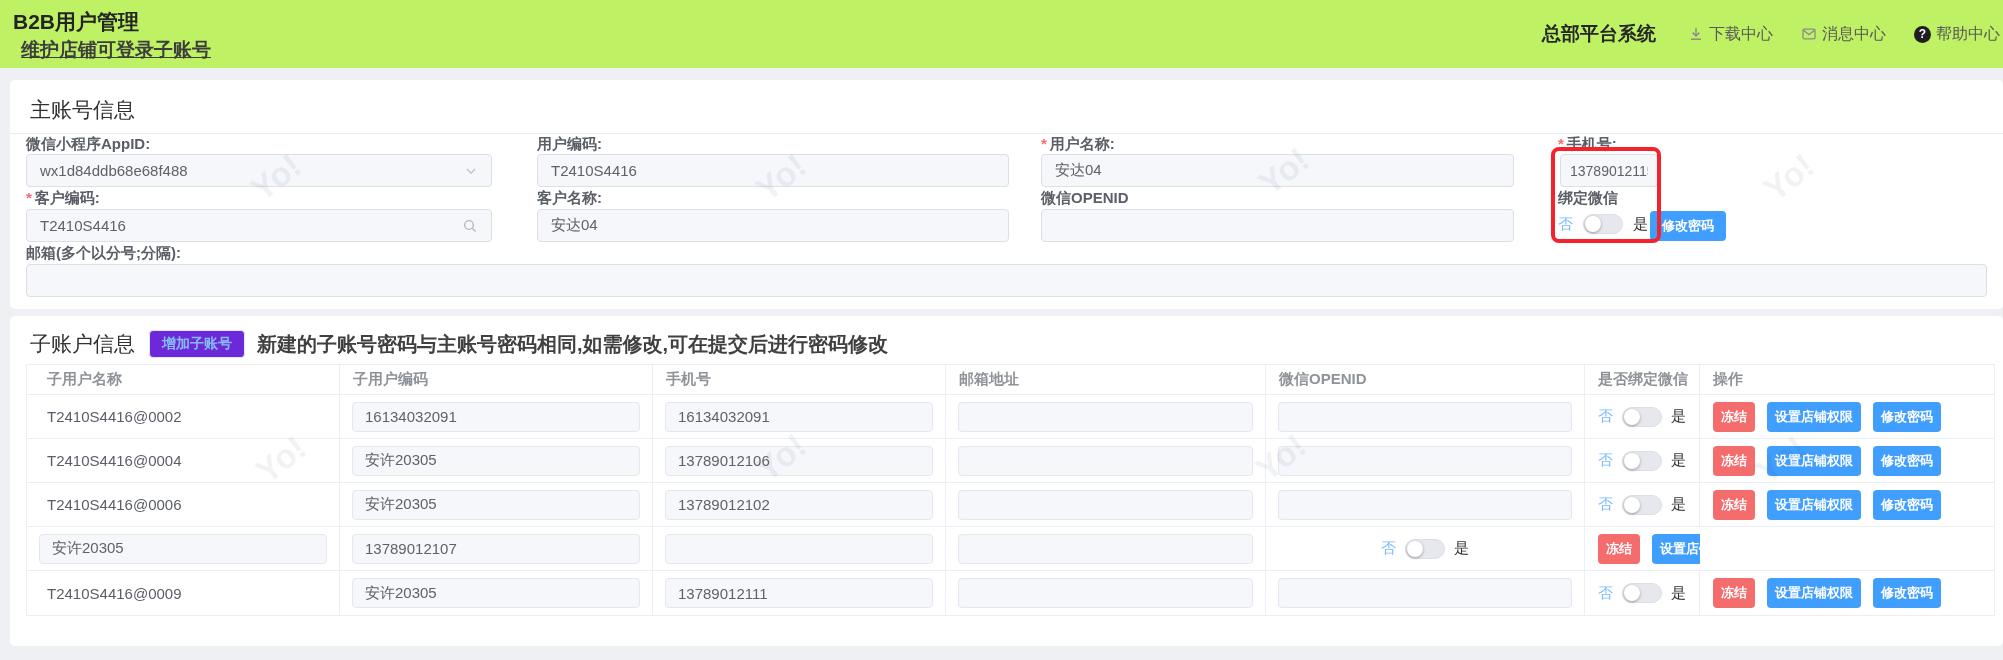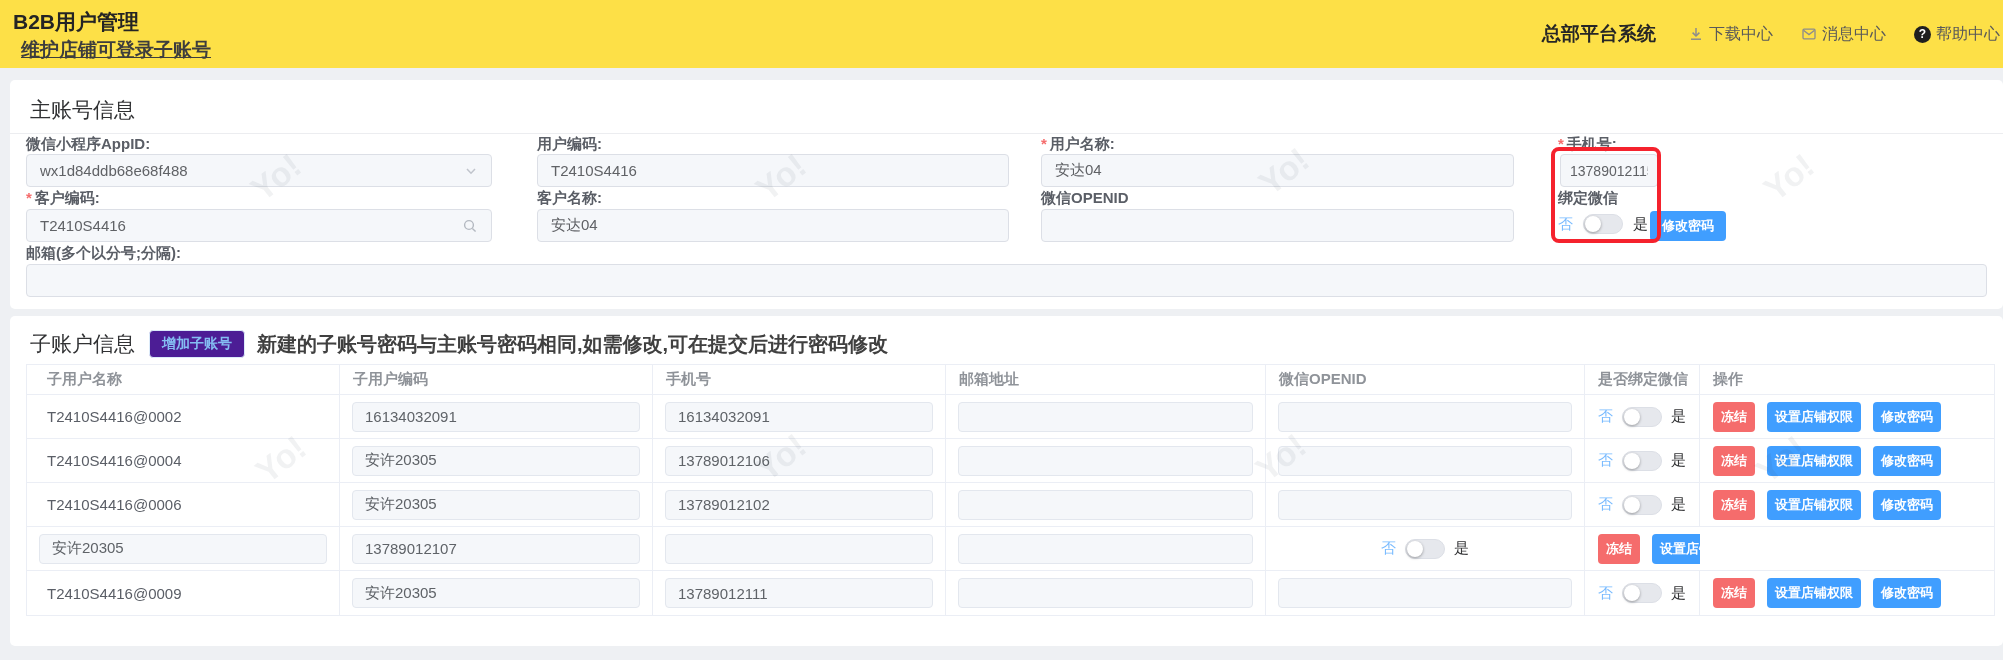--- a/index.html
+++ b/index.html
@@ -1,21 +1,21 @@
 <!DOCTYPE html>
 <html><head>
 <meta charset="utf-8">
 <style>
   * { margin:0; padding:0; box-sizing:border-box; }
   html,body { width:2003px; height:660px; }
   body { font-family:"Liberation Sans","DejaVu Sans",sans-serif; background:#eef0f3; }
   .screen { position:relative; width:2003px; height:660px; overflow:hidden; background:#eef0f3; }
 
   
-  .topbar { position:absolute; left:0; top:0; width:2003px; height:68px; background:#fde047; }
+  .topbar { position:absolute; left:0; top:0; width:2003px; height:68px; background:#bef264; }
   .page-title { position:absolute; left:13px; top:8px; font-size:21px; font-weight:bold; color:#242424; }
   .page-subtitle { position:absolute; left:21px; top:37px; font-size:19px; font-weight:bold; color:#3d3d3d;text-decoration:underline; }
   .topbar-right { position:absolute; right:3px; top:0; height:68px; display:flex; align-items:center; gap:28px; }
   .system-name { font-size:19px; font-weight:bold; color:#262626; margin-right:4px; }
   .nav-item { display:flex; align-items:center; gap:5px; font-size:16px; color:#595959; cursor:pointer; }
   .nav-item svg { display:block; }
   .help-badge { width:17px; height:17px; border-radius:50%; background:#1f1f1f; color:#fff;
                 font-size:12px; font-weight:bold; display:flex; align-items:center; justify-content:center; }
 
   
@@ -44,21 +44,21 @@
   .switch { position:relative; width:40px; height:20px; border-radius:10px; background:#e6e8ed;
             border:1px solid #dcdfe6; margin:0 10px; cursor:pointer; flex:0 0 auto; }
   .switch .knob { position:absolute; left:1px; top:1px; width:16px; height:16px; border-radius:50%;
                   background:#fff; box-shadow:0 1px 3px rgba(0,0,0,.35); }
 
   .red-box { position:absolute; left:1541px; top:67px; width:110px; height:96px;
              border:4px solid #f5222d; border-radius:8px; z-index:6; pointer-events:none; }
 
   
   .sub-head { position:absolute; left:20px; top:14px; display:flex; align-items:center; }
-  .add-sub-btn { margin-left:14px; height:28px; padding:0 12px; background:#4c1d95; color:#84bdf2;
+  .add-sub-btn { margin-left:14px; height:28px; padding:0 12px; background:#6d28d9; color:#84bdf2;
                  border:1px solid #dcebfa; border-radius:4px; font-size:14px; font-weight:bold;
                  display:inline-flex; align-items:center; cursor:pointer;
                  font-family:"Liberation Sans","DejaVu Sans",sans-serif; }
   .notice { margin-left:12px; color:#404040; font-size:20px; font-weight:bold; white-space:nowrap; }
 
   .table { position:absolute; left:16px; top:48px; width:1969px; border:1px solid #ebeef5; }
   .thead, .trow { display:grid; grid-template-columns:313px 313px 293px 320px 319px 115px 293px; }
   .thead { height:30px; border-bottom:1px solid #ebeef5; }
   .trow  { height:44px; border-bottom:1px solid #ebeef5; }
   .trow:last-child { border-bottom:none; }

